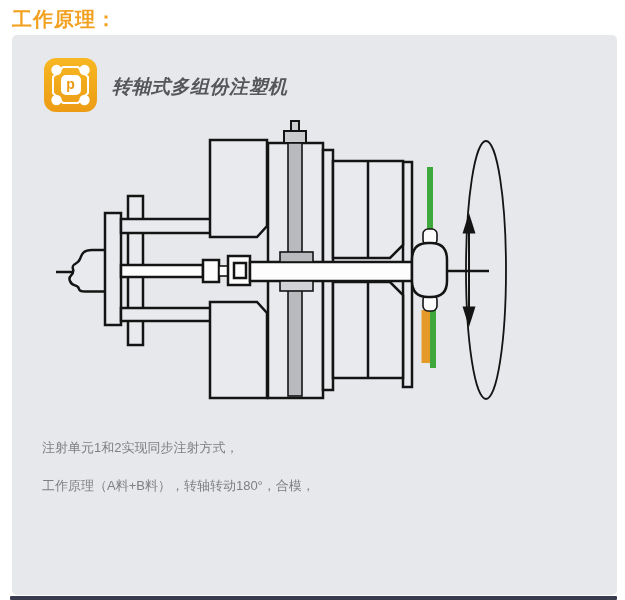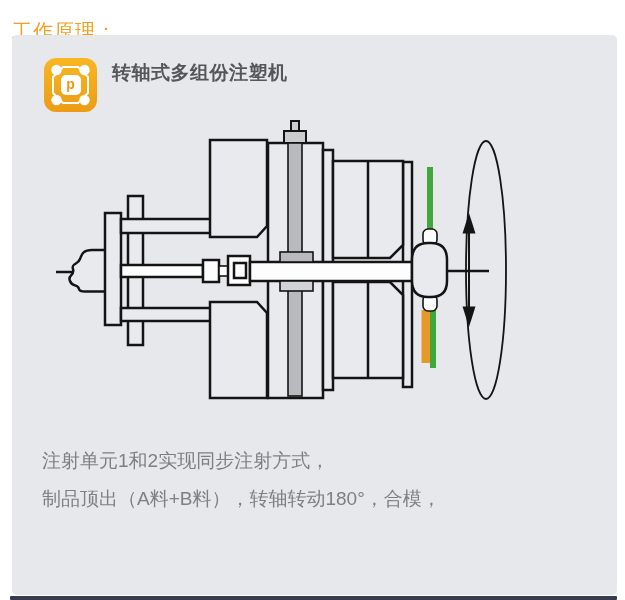--- a/index.html
+++ b/index.html
@@ -20,22 +20,22 @@
     --footer-bar:#383b4d;
   }
   html,body{margin:0;padding:0;}
   body{
     width:625px;height:600px;position:relative;overflow:hidden;
     background:#ffffff;
     font-family:"Liberation Sans","DejaVu Sans",sans-serif;
   }
   .abs{position:absolute;}
   .page-title{
-    left:12px;top:18px;
-    font-size:20px;font-weight:normal;color:var(--accent-orange);
+    left:12px;top:6px;
+    font-size:20px;font-weight:bold;color:var(--accent-orange);
     letter-spacing:1px;
   }
   .panel{
     left:12px;top:35px;width:605px;height:560px;
     background:var(--panel-bg);border-radius:5px;
   }
   .footer-bar{
     left:10px;top:596px;width:607px;height:4px;
     background:var(--footer-bar);border-radius:1px;
   }
@@ -45,28 +45,29 @@
     border-radius:12px;
   }
   .icon svg{position:absolute;left:0;top:0;}
   .icon-p{
     position:absolute;left:16.5px;top:17px;width:20px;height:20px;
     background:#ffffff;border-radius:5px;
     font-size:14px;font-weight:bold;color:var(--icon-bottom);
     text-align:center;line-height:19px;
   }
   .panel-heading{
-    left:112px;top:60px;
+    left:112px;top:74px;
     font-size:19px;font-weight:bold;color:var(--heading-text);
     letter-spacing:0.5px;
+    font-style:italic;
   }
   .diagram-svg{left:0;top:0;pointer-events:none;}
   .description{
-    left:42px;top:442px;width:560px;
-    font-size:19px;line-height:38px;color:var(--body-text);
+    left:42px;top:429px;width:560px;
+    font-size:13px;line-height:38px;color:var(--body-text);
   }
   
   .blk{fill:var(--block-fill);stroke:var(--diagram-stroke);stroke-width:2.5px;}
   .wht{fill:var(--shaft-fill);stroke:var(--diagram-stroke);stroke-width:2.5px;}
   .ln{fill:none;stroke:var(--diagram-stroke);stroke-width:2.5px;}
   .thin{stroke-width:1.6px;}
   .rod{fill:var(--rod-fill);stroke:var(--diagram-stroke);stroke-width:1.6px;}
   .capfill{fill:var(--cap-fill);stroke:var(--diagram-stroke);stroke-width:2px;}
   .flange-b{fill:var(--flange-light);stroke:var(--diagram-stroke);stroke-width:1.6px;}
   .green{fill:var(--bar-green);}
@@ -155,16 +156,16 @@
   <g>
     <ellipse cx="486" cy="270" rx="20" ry="129" fill="none" stroke="var(--diagram-stroke)" stroke-width="1.8"></ellipse>
     <line x1="469" y1="231" x2="469" y2="310" stroke="var(--diagram-stroke)" stroke-width="2"></line>
     <polygon class="arrowhead" points="469,213 462.5,233.5 475.5,233.5"></polygon>
     <polygon class="arrowhead" points="469,327 462.5,306.5 475.5,306.5"></polygon>
   </g>
 </svg>
 
 <div class="abs description">
   <div>注射单元1和2实现同步注射方式，</div>
-  <div>制品顶出（A料+B料），转轴转动180°，合模，</div>
+  <div>工作原理（A料+B料），转轴转动180°，合模，</div>
 </div>
 
 <div class="abs footer-bar"></div>
 
 </body></html>

